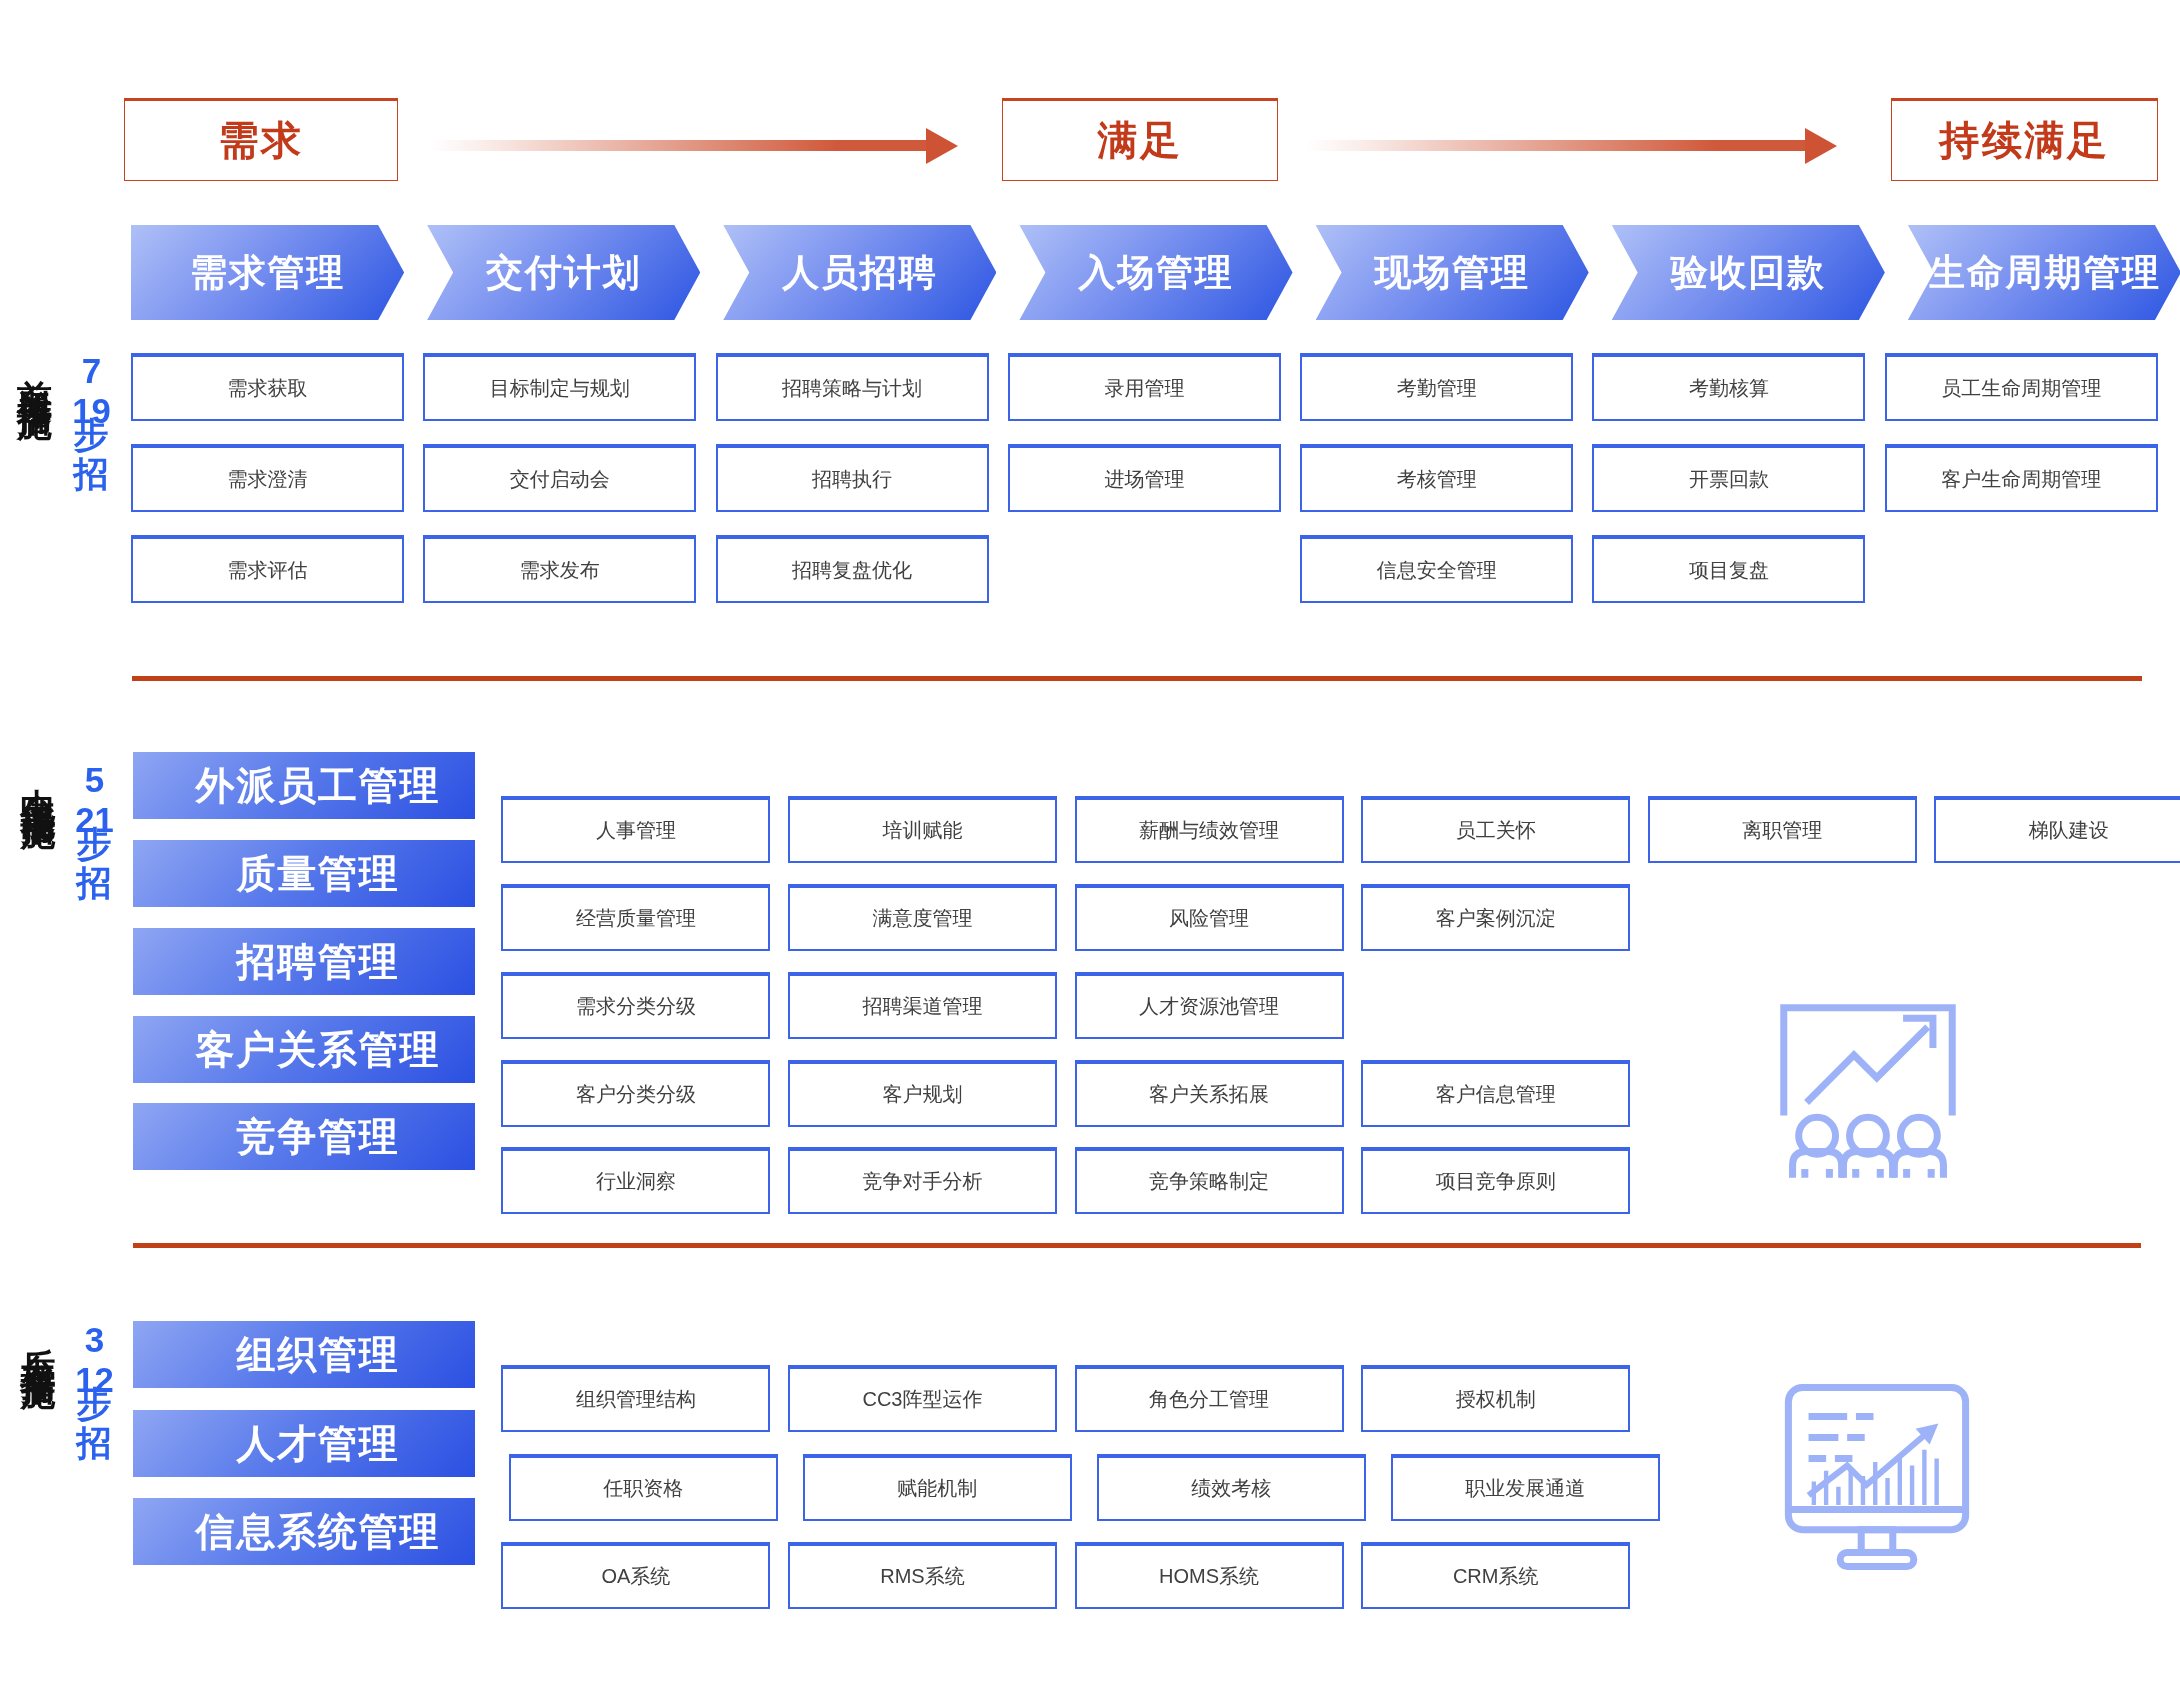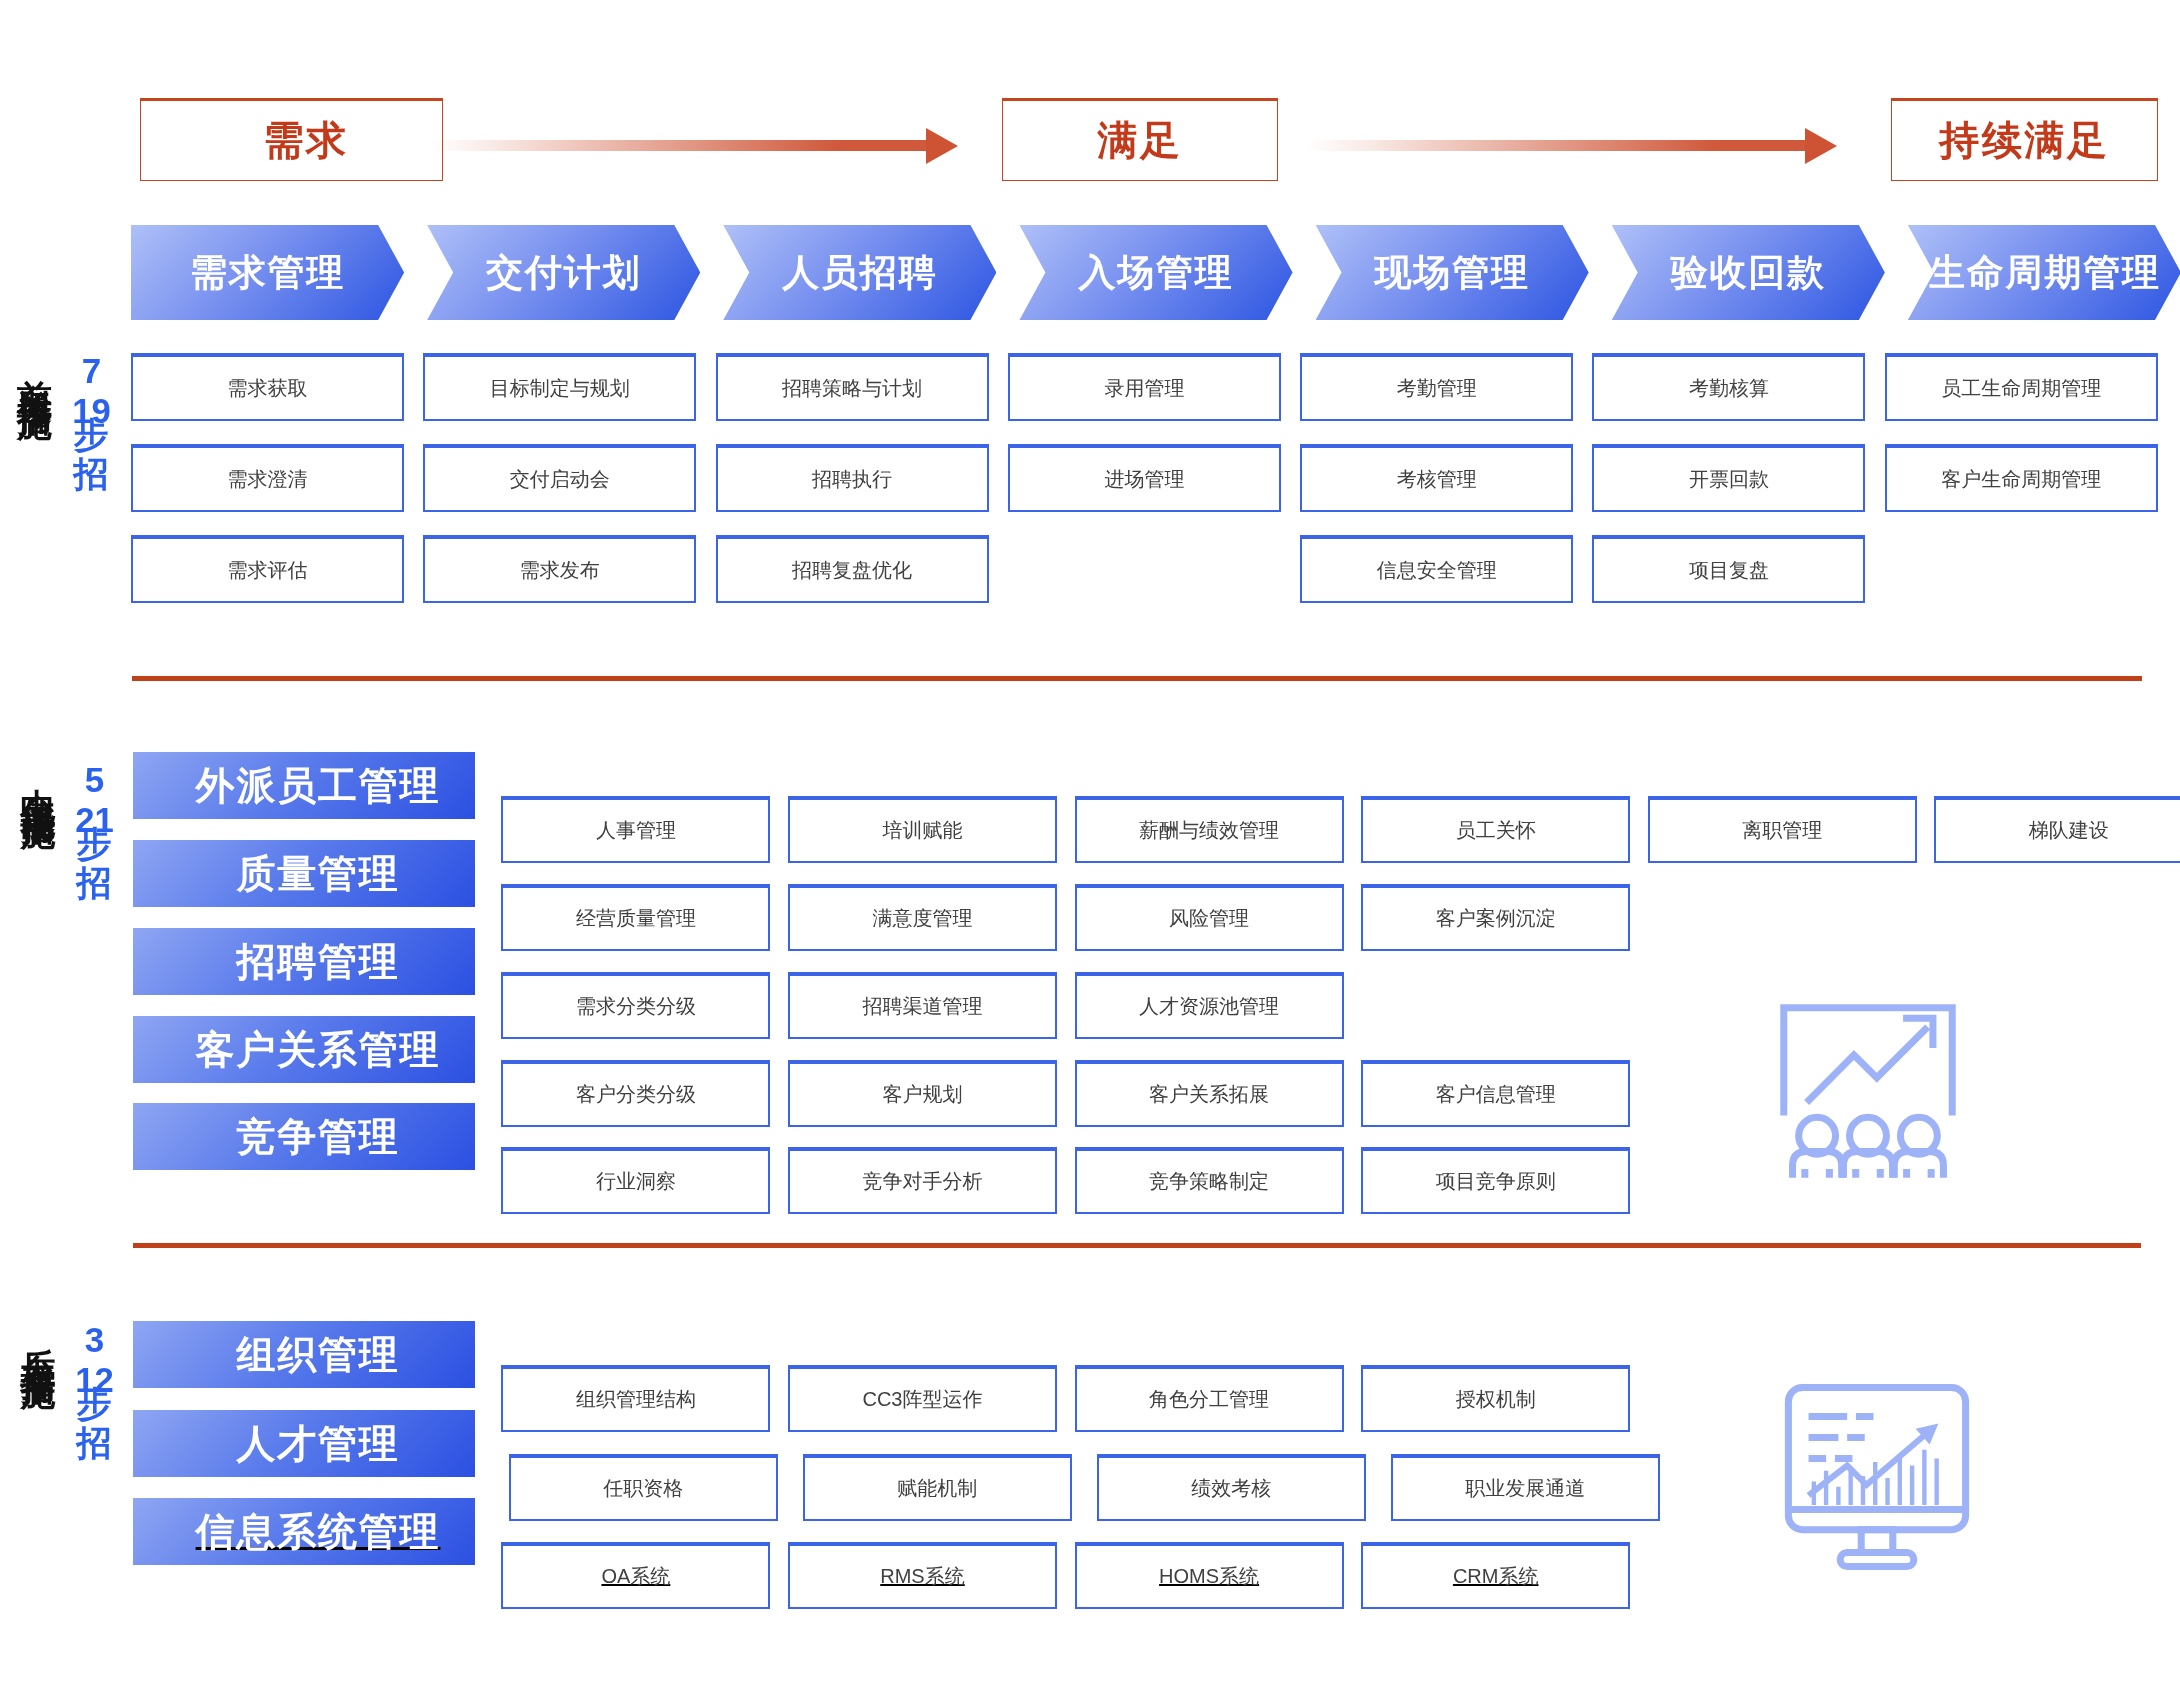--- a/index.html
+++ b/index.html
@@ -49,21 +49,21 @@
   .tcy { text-combine-upright:all; }
   
   .deco-icon { position:absolute; }
   .deco-icon svg { display:block; }
 </style>
 </head>
 <body>
 
 <div id="canvas">
 
-  <div class="stage-box" style="left:140px;width:272px;padding-left:29px;">需求</div>
+  <div class="stage-box" style="left:124px;width:272px;">需求</div>
   <div class="flow-arrow" style="left:430px;width:496px;"></div>
   <div class="stage-box" style="left:1002px;width:274px;">满足</div>
   <div class="flow-arrow" style="left:1306px;width:499px;"></div>
   <div class="stage-box" style="left:1871px;width:265px;margin-left:20px;">持续满足</div>
 
   <div class="chev-row">
     <div class="chev first">需求管理</div>
     <div class="chev">交付计划</div>
     <div class="chev">人员招聘</div>
     <div class="chev">入场管理</div>
@@ -182,21 +182,21 @@
     <div class="cell">角色分工管理</div>
     <div class="cell">授权机制</div>
   </div>
   <div class="mrow" style="top:1410px;gap:25px;">
     <div class="row-label">人才管理</div>
     <div class="cell">任职资格</div>
     <div class="cell">赋能机制</div>
     <div class="cell">绩效考核</div>
     <div class="cell">职业发展通道</div>
   </div>
-  <div class="mrow" style="top:1498px;text-decoration:underline;">
+  <div class="mrow" style="top:1498px;">
     <div class="row-label">信息系统管理</div>
     <div class="cell">OA系统</div>
     <div class="cell">RMS系统</div>
     <div class="cell">HOMS系统</div>
     <div class="cell">CRM系统</div>
   </div>
 
   <div class="deco-icon" style="left:1784px;top:1383px;width:186px;height:188px;">
     <svg width="186" height="188" viewBox="0 0 212 214" fill="none" stroke="#9DB2F7" stroke-width="8">
       <rect x="5" y="5" width="202" height="162" rx="16"></rect>

